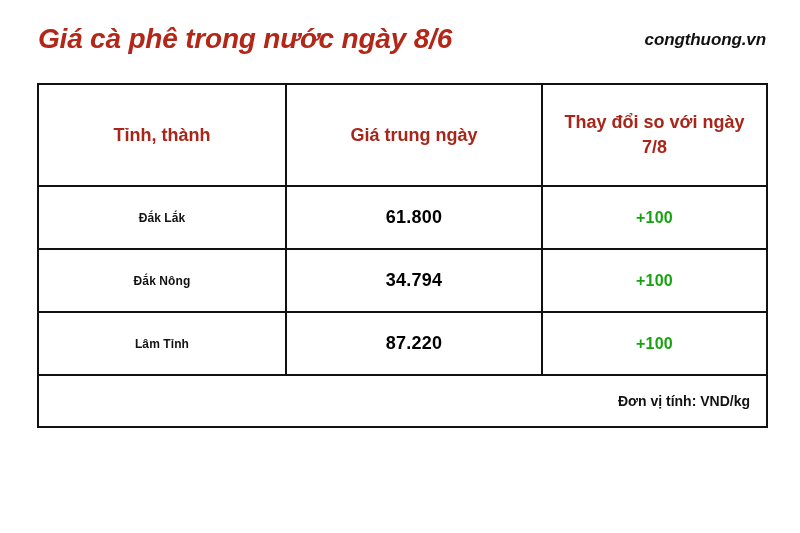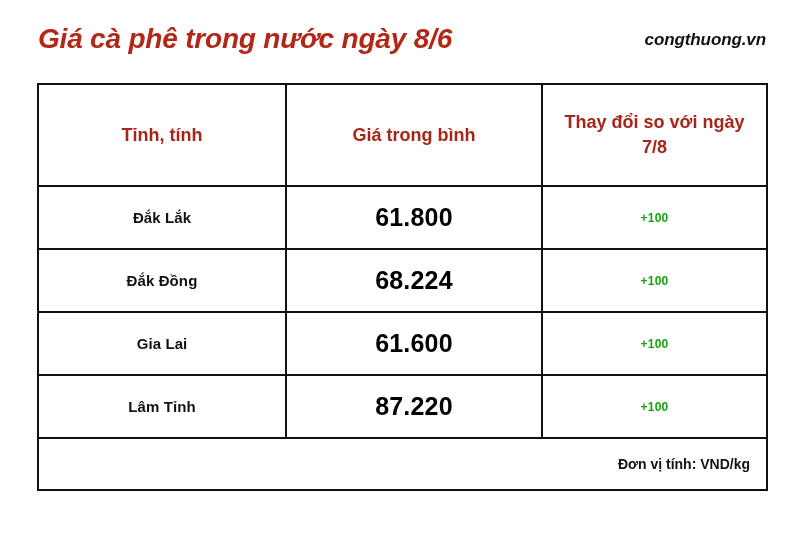--- a/index.html
+++ b/index.html
@@ -98,35 +98,35 @@
   }
 
   
   tr.data-row td {
     height: 55px;
     padding: 3px 8px;
   }
 
   .cell-prov {
     color: #121212;
-    font-size: 15px;
+    font-size: 12px;
     font-weight: bold;
     letter-spacing: 0.1px;
   }
 
   .cell-price {
     color: #000000;
-    font-size: 25px;
+    font-size: 18px;
     font-weight: bold;
     letter-spacing: 0.2px;
   }
 
   .cell-change {
     color: #17a310;
-    font-size: 12px;
+    font-size: 16px;
     font-weight: bold;
     letter-spacing: 0.2px;
   }
 
   
   tr.foot-row td {
     height: 46px;
     text-align: right;
     padding: 2px 16px 2px 8px;
   }
@@ -150,39 +150,34 @@
 
   <div class="table-wrap">
     <table class="price-table">
       <colgroup>
         <col class="c-prov">
         <col class="c-price">
         <col class="c-change">
       </colgroup>
       <thead>
         <tr class="head-row">
-          <th>Tỉnh, tính</th>
-          <th>Giá trong bình</th>
+          <th>Tỉnh, thành</th>
+          <th>Giá trung ngày</th>
           <th>Thay đổi so với ngày 7/8</th>
         </tr>
       </thead>
       <tbody>
         <tr class="data-row">
           <td class="cell-prov">Đắk Lắk</td>
           <td class="cell-price">61.800</td>
           <td class="cell-change">+100</td>
         </tr>
         <tr class="data-row">
-          <td class="cell-prov">Đắk Đồng</td>
-          <td class="cell-price">68.224</td>
-          <td class="cell-change">+100</td>
-        </tr>
-        <tr class="data-row">
-          <td class="cell-prov">Gia Lai</td>
-          <td class="cell-price">61.600</td>
+          <td class="cell-prov">Đắk Nông</td>
+          <td class="cell-price">34.794</td>
           <td class="cell-change">+100</td>
         </tr>
         <tr class="data-row">
           <td class="cell-prov">Lâm Tỉnh</td>
           <td class="cell-price">87.220</td>
           <td class="cell-change">+100</td>
         </tr>
       </tbody>
       <tfoot>
         <tr class="foot-row">

